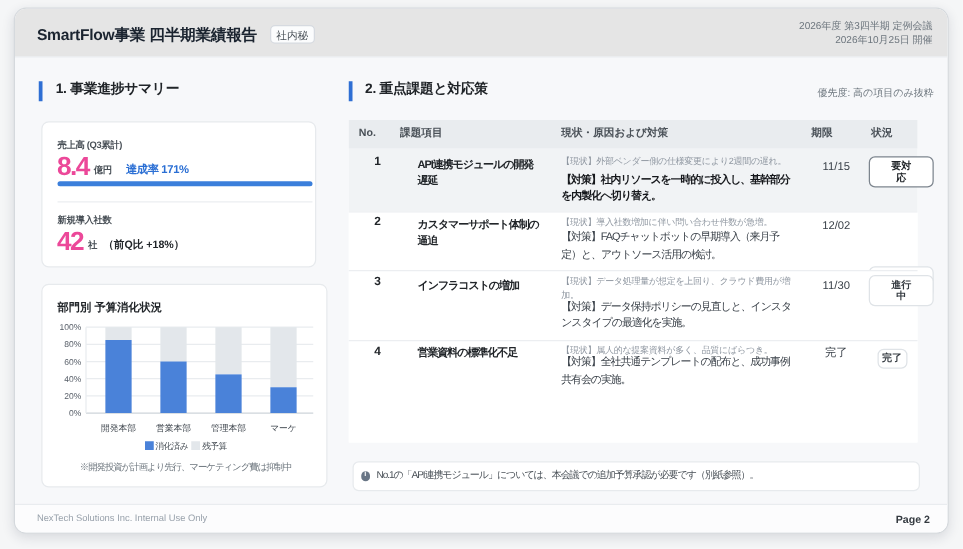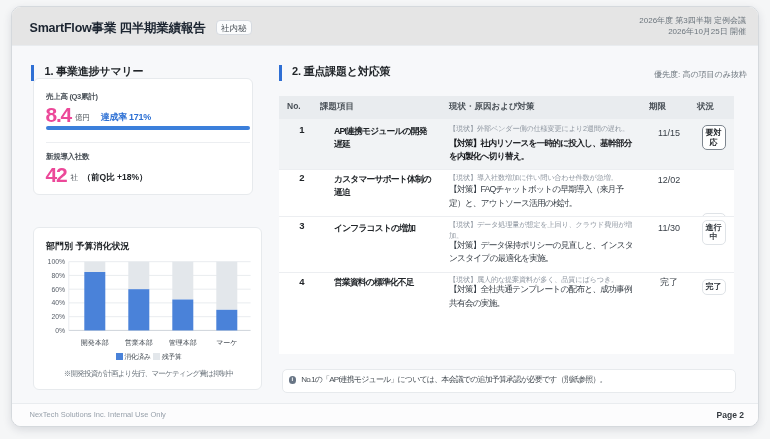--- a/index.html
+++ b/index.html
@@ -17,39 +17,39 @@
   
   .bodybg { position:absolute; left:0; top:38px; width:100%; height:360px; background:#f7f8fa; border-top:1px solid #e9ecef; }
   .sect { position:absolute; font-size:11px; font-weight:bold; color:#212529; line-height:16px; letter-spacing:-0.2px; white-space:nowrap; }
   .bar { position:absolute; width:3px; height:16px; background:#2f6fd4; }
 
   .panel { position:absolute; background:#fff; border:1px solid #e7eaed; border-radius:6px; }
 
   
   .mlabel { position:absolute; font-size:7.5px; font-weight:bold; color:#495057; line-height:11px; letter-spacing:-0.3px; white-space:nowrap; }
   .bignum { font-size:21px; font-weight:bold; color:#ec4899; letter-spacing:-1.2px; }
-  .unit { font-size:7.5px; color:#495057; font-weight:normal; letter-spacing:-0.4px; vertical-align:1.5px; }
+  .unit { font-size:7.5px; color:#495057; font-weight:bold; letter-spacing:-0.4px; vertical-align:1.5px; }
   .rate { font-size:9px; font-weight:bold; color:#2b6fd4; letter-spacing:-0.3px; vertical-align:1.5px; }
   .pbar { position:absolute; height:4px; border-radius:2px; background:#3b7fdb; }
   .divider { position:absolute; height:1px; background:#eceef1; }
   .qoq { font-size:8.5px; font-weight:bold; color:#212529; vertical-align:1.5px; }
 
   
   .tbl { position:absolute; left:267px; top:89px; width:455px; height:258px; background:#fff; }
   .thead { position:absolute; left:0; top:0; width:455px; height:23px; background:#e9ecef; }
   .th { position:absolute; top:3.5px; font-size:8.5px; font-weight:bold; color:#495057; line-height:12px; white-space:nowrap; }
   .trow { position:absolute; left:0; width:455px; }
   .tno { position:absolute; left:0; width:46px; text-align:center; font-size:9.5px; font-weight:bold; color:#212529; line-height:13px; }
   .titem { position:absolute; left:55px; font-size:8.8px; font-weight:bold; color:#212529; line-height:13px; letter-spacing:-0.85px; white-space:nowrap; }
   .tgray { position:absolute; left:170px; font-size:7.2px; color:#8f97a1; line-height:11px; letter-spacing:-0.2px; white-space:nowrap; }
   .tact { position:absolute; left:170px; font-size:8.7px; color:#3a4149; line-height:13.5px; letter-spacing:-0.8px; white-space:nowrap; }
   .tactb { position:absolute; left:170px; font-size:8.7px; font-weight:bold; color:#16181c; line-height:13.5px; letter-spacing:-0.8px; white-space:nowrap; }
   .tdate { position:absolute; left:370px; width:40px; text-align:center; font-size:9px; color:#3a4149; line-height:12px; white-space:nowrap; }
   .bwrap { position:absolute; left:416px; width:37px; }
-  .badge { display:block; margin:0 auto; border:1px solid #dfe3e7; background:#fff; border-radius:5px; font-size:8px; font-weight:bold; color:#343a40; text-align:center; line-height:9.5px; padding:2px 0; width:24px; }
+  .badge { display:block; margin:0 auto; border:1px solid #dfe3e7; background:#fff; border-radius:5px; font-size:8px; font-weight:bold; color:#343a40; text-align:center; line-height:9.5px; padding:2px 0; width:52px; }
   .badge.one { width:24px; padding:2px 0; }
   .badge.strong { border-color:#7d858e; color:#212529; }
   .rsep { border-top:1px solid #eceef1; }
 
   .note { position:absolute; left:269.5px; top:361.5px; width:454.5px; height:24px; background:#fff; border:1px solid #e7eaed; border-radius:5px; font-size:8px; color:#495057; }
 
   
   .ftr { position:absolute; left:0; bottom:0; width:100%; height:23px; background:#fcfcfd; border-top:1px solid #e9ecef; }
   .ftr .l { position:absolute; left:17.5px; top:5.5px; font-size:7.5px; color:#98a1ab; }
   .ftr .r { position:absolute; right:14px; top:5.5px; font-size:8.5px; font-weight:bold; color:#343a40; }
@@ -63,21 +63,21 @@
     <div class="secret">社内秘</div>
     <div class="hdr-right">2026年度 第3四半期 定例会議<br>2026年10月25日 開催</div>
   </div>
 
   <div class="bar" style="left:19px; top:58px;"></div>
   <div class="sect" style="left:32.5px; top:56px;">1. 事業進捗サマリー</div>
   <div class="bar" style="left:267px; top:58px;"></div>
   <div class="sect" style="left:280px; top:56px;">2. 重点課題と対応策</div>
   <div class="abs" style="right:11px; top:61.5px; font-size:8px; color:#6c757d; white-space:nowrap;">優先度: 高の項目のみ抜粋</div>
 
-  <div class="panel" style="left:21px; top:71px; width:220px; height:117px;">
+  <div class="panel" style="left:21px; top:90px; width:220px; height:117px;">
     <div class="mlabel" style="left:12px; top:12px;">売上高 (Q3累計)</div>
     <div class="abs" style="left:11.5px; top:23.5px; white-space:nowrap;">
       <span class="bignum">8.4</span><span class="unit" style="margin-left:4px;">億円</span><span class="rate" style="margin-left:11.5px;">達成率 171%</span>
     </div>
     <div class="pbar" style="left:11.5px; top:47px; width:204px;"></div>
     <div class="divider" style="left:11.5px; top:63px; width:204px;"></div>
     <div class="mlabel" style="left:12px; top:71.5px;">新規導入社数</div>
     <div class="abs" style="left:11.5px; top:83.5px; white-space:nowrap;">
       <span class="bignum">42</span><span class="unit" style="margin-left:4px;">社</span><span class="qoq" style="margin-left:5px;">（前Q比 +18%）</span>
     </div>

